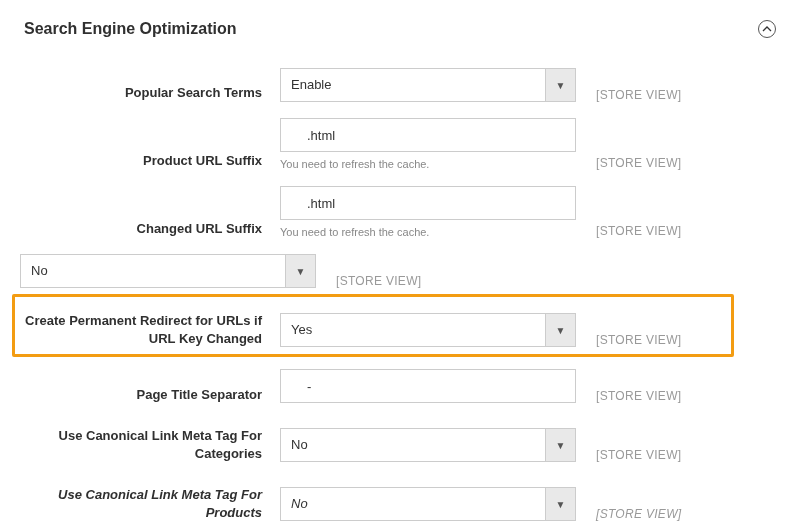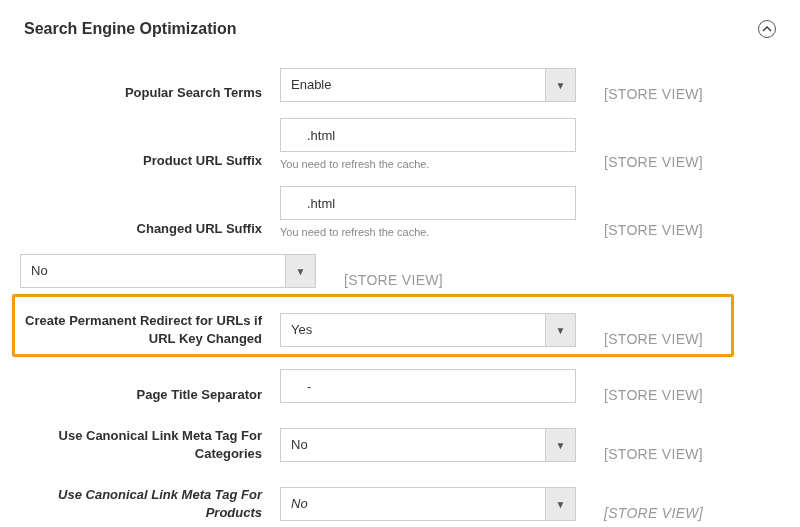--- a/index.html
+++ b/index.html
@@ -48,23 +48,23 @@
     font-size: 13px;
     font-weight: 600;
     color: #303030;
     line-height: 1.35;
   }
   .field-col {
     width: 296px;
   }
   .scope-col {
     flex: 1;
-    padding-left: 28px;
+    padding-left: 20px;
     padding-top: 10px;
-    font-size: 14px;
+    font-size: 12px;
     color: #999;
     letter-spacing: 0.3px;
   }
   .select {
     display: flex;
     width: 100%;
     height: 34px;
     border: 1px solid #ccc;
     background: #fff;
     font-size: 13px;

